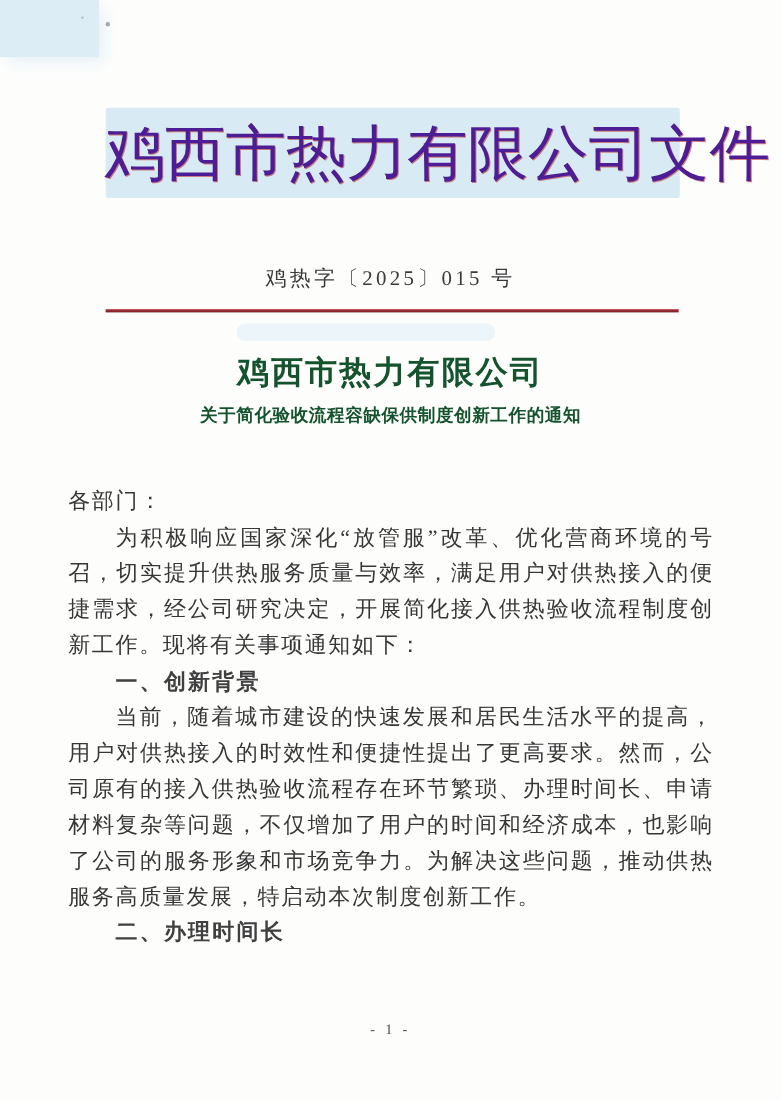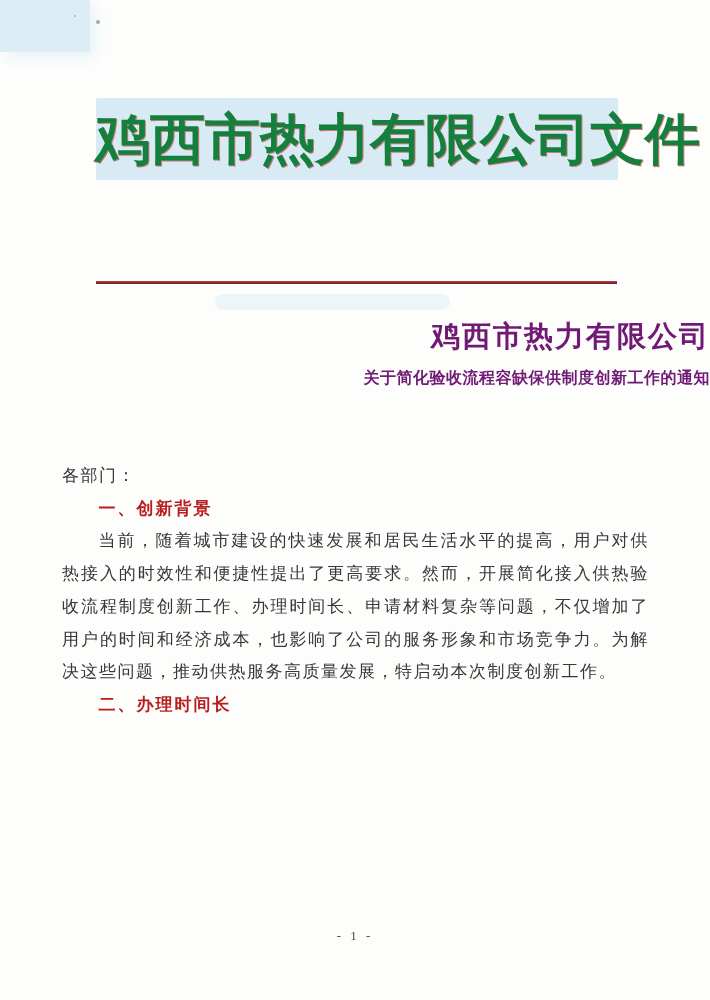--- a/index.html
+++ b/index.html
@@ -45,23 +45,23 @@
     background: #d8ebf4;
     border-radius: 2px;
   }
   .header-title {
     position: absolute;
     left: 95px; top: 100px;
     width: 556px;
     margin: 0;
     font-size: 55px;
     line-height: 80px;
-    font-weight: bold;
+    font-weight: normal;
     letter-spacing: 0px;
-    color: #15803d;
+    color: #4c1d95;
     text-align: justify;
     text-align-last: justify;
     white-space: nowrap;
     font-family: "Liberation Serif", "DejaVu Serif", serif;
     text-shadow: 1px 1px 0 rgba(190,30,25,.55);
   }
   .doc-number {
     position: absolute;
     left: 0; top: 240px;
     width: 100%;
@@ -74,43 +74,43 @@
     position: absolute;
     left: 96px; top: 281px;
     width: 521px; height: 3px;
     background: linear-gradient(to bottom, #c14b52 0%, #8e2430 55%, #7c1f28 100%);
   }
   
   .notice-title {
     position: absolute;
     left: 0; top: 320px;
     width: 100%;
-    text-align: right;
-    font-family: Liberation Mono, monospace;
+    text-align: center;
+    font-family: Liberation Serif, serif;
     font-weight: bold;
-    color: #701a75;
+    color: #14532d;
   }
   .notice-title-line1 { font-size: 29px; line-height: 38px; letter-spacing: 2px; }
   .notice-title-line2 { font-size: 16px; line-height: 42px; letter-spacing: 0.5px; }
   
   .body-text {
     position: absolute;
-    left: 62px; top: 460px;
+    left: 62px; top: 440px;
     width: 587px;
-    font-size: 17px;
+    font-size: 20px;
     line-height: 32.7px;
     letter-spacing: 1.5px;
     text-align: justify;
     color: #373737;
   }
   .body-text p { margin: 0; }
   .indent { text-indent: 2.15em; }
   .section-heading {
     font-weight: bold;
-    color: #b91c1c;
+    color: #404040;
     letter-spacing: 2px;
   }
   .list-number { margin-right: 16px; }
   
   .page-footer {
     position: absolute;
     left: 0; top: 928px;
     width: 100%;
     text-align: center;
     font-size: 13px;
@@ -124,30 +124,32 @@
 <div class="page">
 
   <div class="corner-smudge"></div>
   <div class="speck speck1"></div>
   <div class="speck speck2"></div>
   <div class="under-line-smudge"></div>
 
   <div class="header-highlight"></div>
   <h1 class="header-title">鸡西市热力有限公司文件</h1>
 
+  <div class="doc-number">鸡热字〔2025〕015 号</div>
 
   <div class="red-divider"></div>
 
   <div class="notice-title">
     <div class="notice-title-line1">鸡西市热力有限公司</div>
     <div class="notice-title-line2">关于简化验收流程容缺保供制度创新工作的通知</div>
   </div>
 
   <div class="body-text">
     <p>各部门：</p>
+    <p class="indent">为积极响应国家深化“放管服”改革、优化营商环境的号召，切实提升供热服务质量与效率，满足用户对供热接入的便捷需求，经公司研究决定，开展简化接入供热验收流程制度创新工作。现将有关事项通知如下：</p>
     <p class="indent section-heading">一、创新背景</p>
-    <p class="indent">当前，随着城市建设的快速发展和居民生活水平的提高，用户对供热接入的时效性和便捷性提出了更高要求。然而，开展简化接入供热验收流程制度创新工作、办理时间长、申请材料复杂等问题，不仅增加了用户的时间和经济成本，也影响了公司的服务形象和市场竞争力。为解决这些问题，推动供热服务高质量发展，特启动本次制度创新工作。</p>
+    <p class="indent">当前，随着城市建设的快速发展和居民生活水平的提高，用户对供热接入的时效性和便捷性提出了更高要求。然而，公司原有的接入供热验收流程存在环节繁琐、办理时间长、申请材料复杂等问题，不仅增加了用户的时间和经济成本，也影响了公司的服务形象和市场竞争力。为解决这些问题，推动供热服务高质量发展，特启动本次制度创新工作。</p>
     <p class="indent section-heading">二、办理时间长</p>
   </div>
 
   <div class="page-footer">- 1 -</div>
 
 </div>
 
 </body></html>

